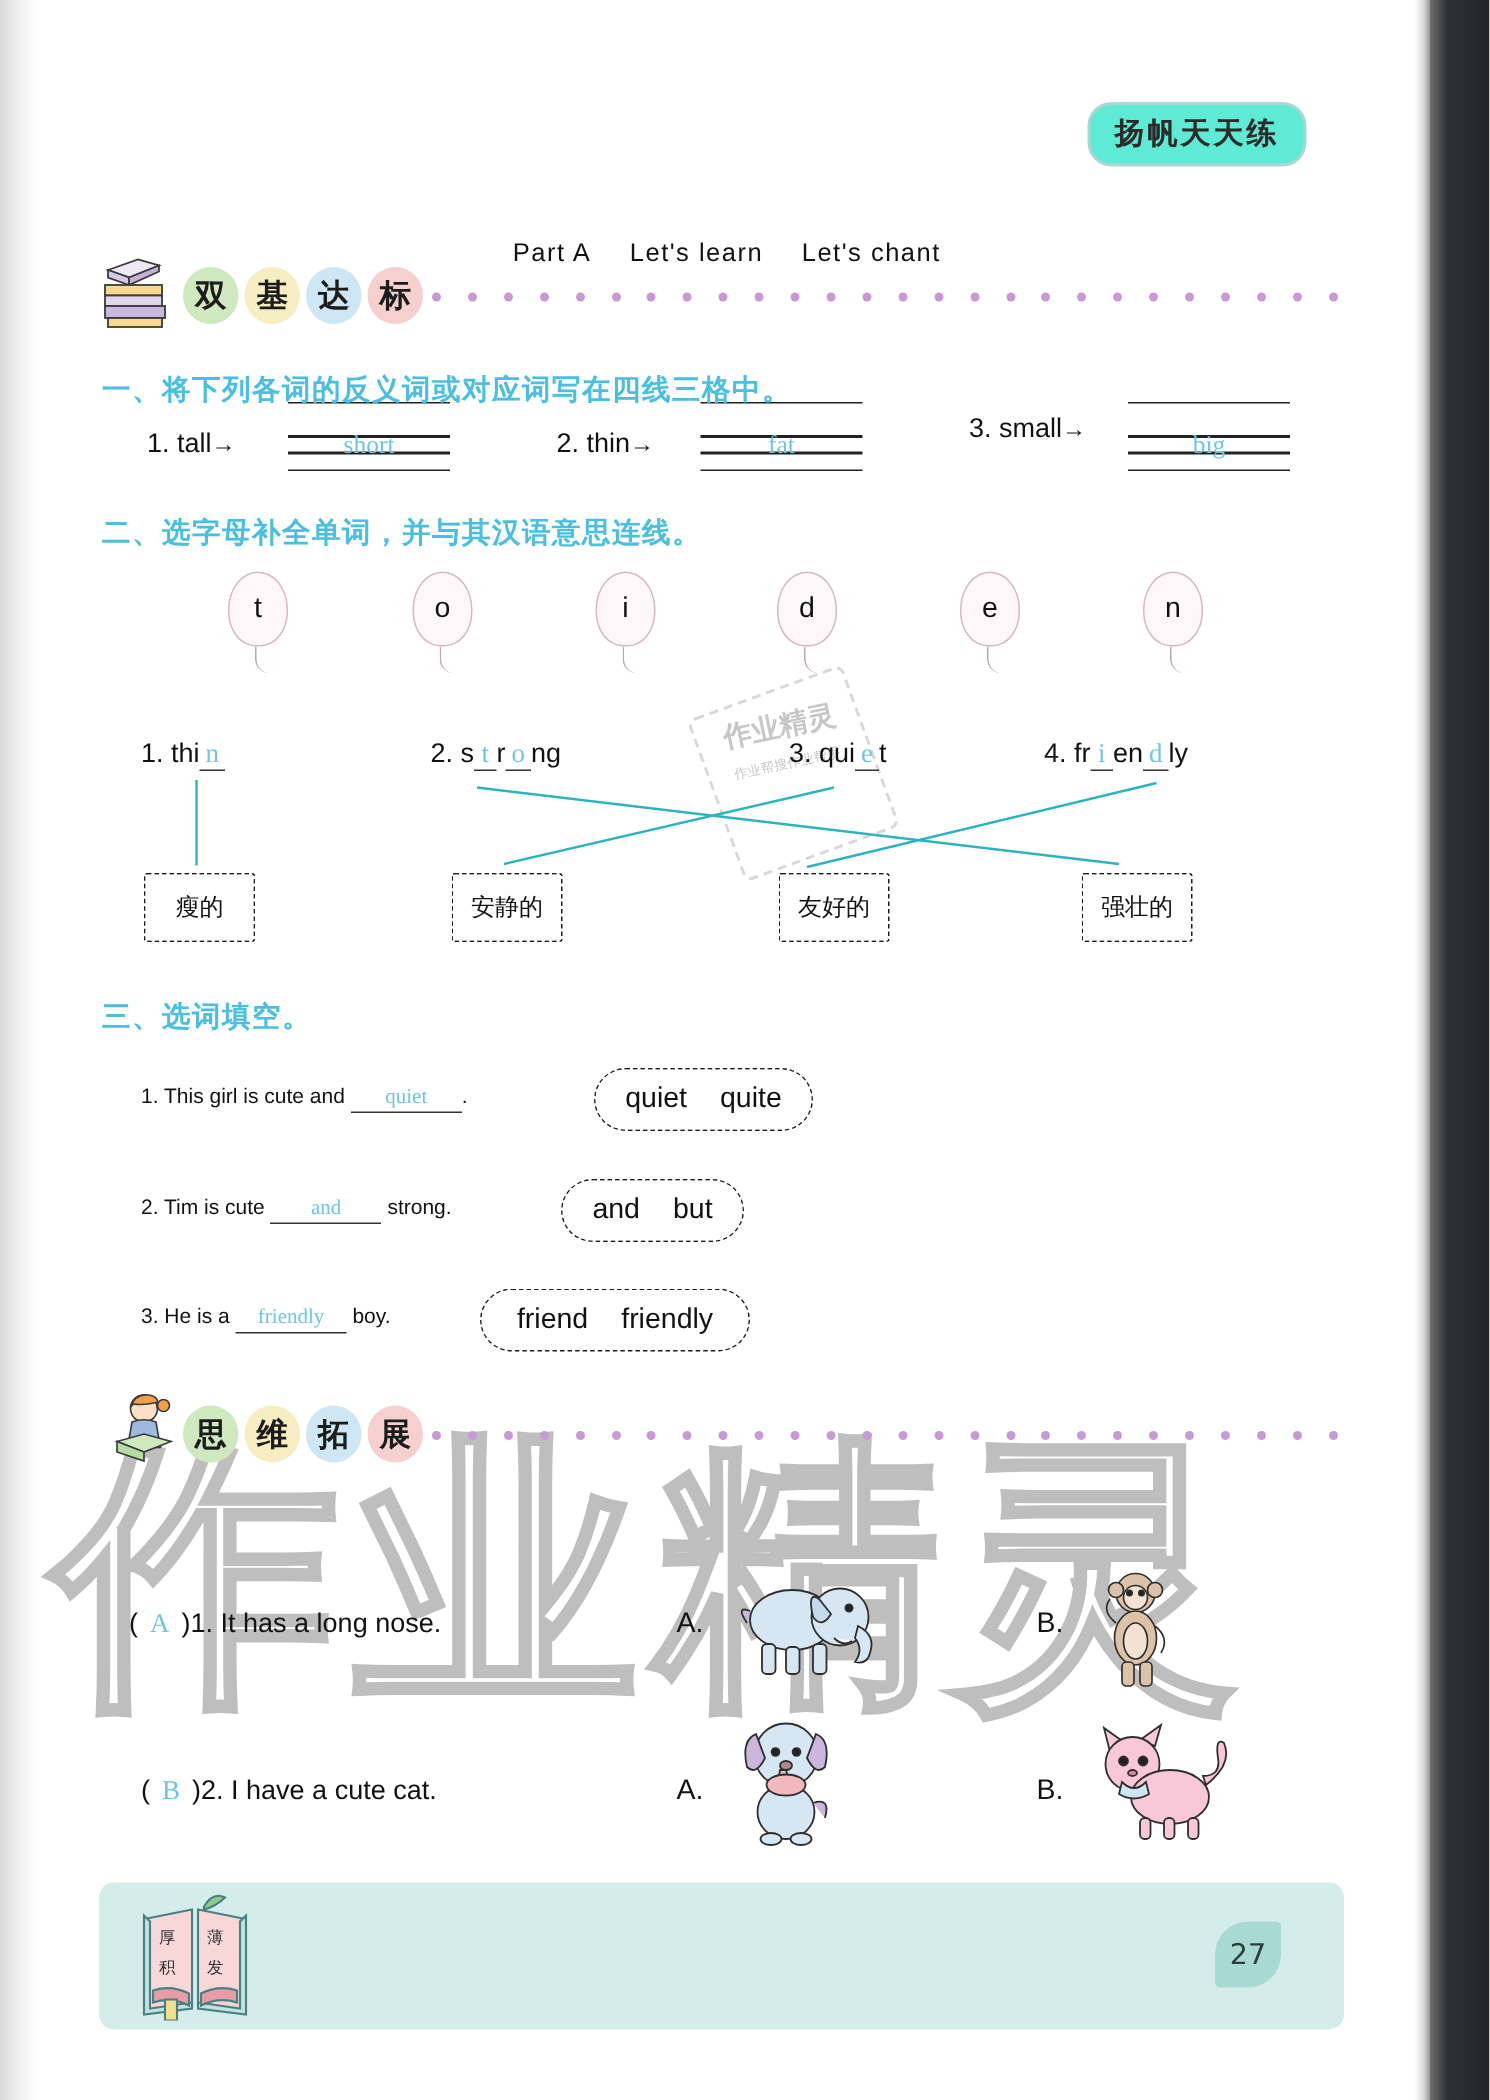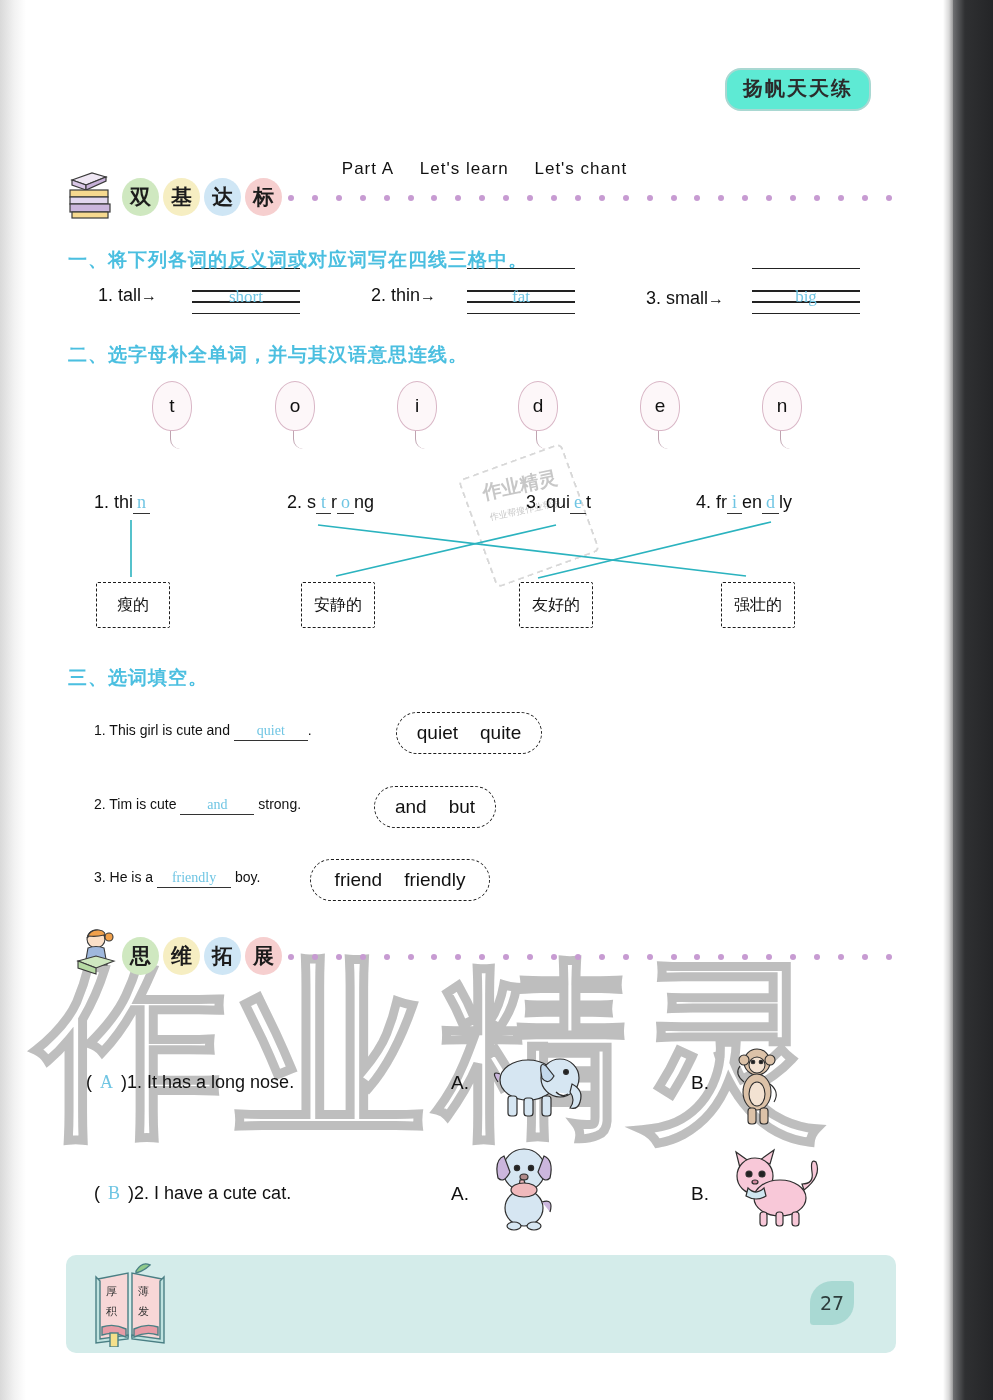--- a/index.html
+++ b/index.html
@@ -263,21 +263,21 @@
     <span>thin</span><span class="arw">→</span>
   </div>
   <div class="grid4" style="left:441px; top:268px">
     <div class="ln t"></div>
       <div class="ln m1"></div>
       <div class="ln m2"></div>
       <div class="ln b"></div>
     <div class="ans">fat</div>
   </div>
 
-  <div class="ex1-item" style="left:620px; top:288px">
+  <div class="ex1-item" style="left:620px; top:275px">
     <span>3.</span>
     <span>small</span><span class="arw">→</span>
   </div>
   <div class="grid4" style="left:726px; top:268px">
     <div class="ln t"></div>
       <div class="ln m1"></div>
       <div class="ln m2"></div>
       <div class="ln b"></div>
     <div class="ans">big</div>
   </div>
@@ -365,21 +365,21 @@
     <span>and</span>
     <span>but</span>
   </div>
 
   <div class="s-line" style="left:68px; top:869px">
     <span>3.</span>
     <span>He is a</span>
     <span class="fillw">friendly</span>
     <span>boy.</span>
   </div>
-  <div class="opt-box" style="left:284px; top:859px; width:180px">
+  <div class="opt-box" style="left:294px; top:859px; width:180px">
     <span>friend</span>
     <span>friendly</span>
   </div>
 
   <div class="sec-band" style="top:935px">
     <svg class="icon-art" viewBox="0 0 58 52">
       <g stroke="#3a3a3a" stroke-width="1.1">
         <circle cx="30" cy="12" r="9" fill="#fbe0c8"></circle>
         <path d="M21 11 Q24 2 33 3 Q41 4 39 12 L38 8 Q30 10 23 9 Z" fill="#f0a04b"></path>
         <circle cx="43" cy="10" r="4" fill="#f0a04b"></circle>

